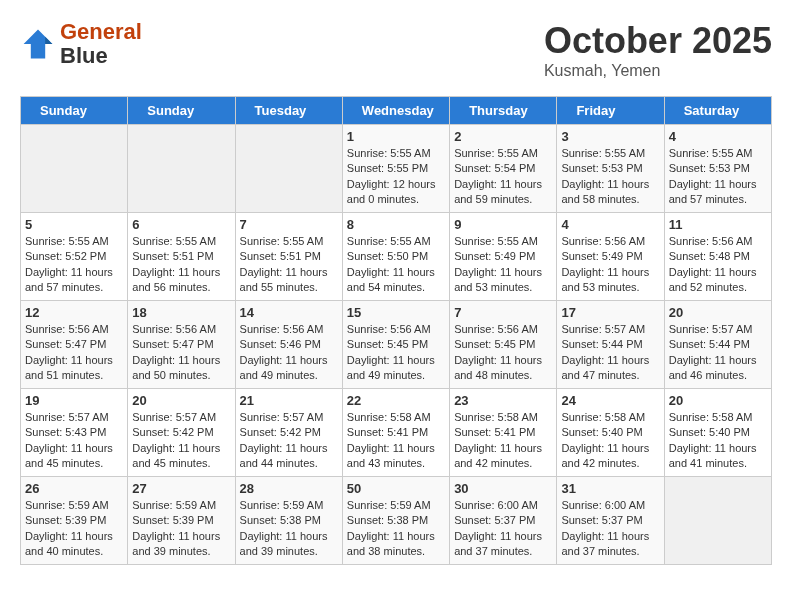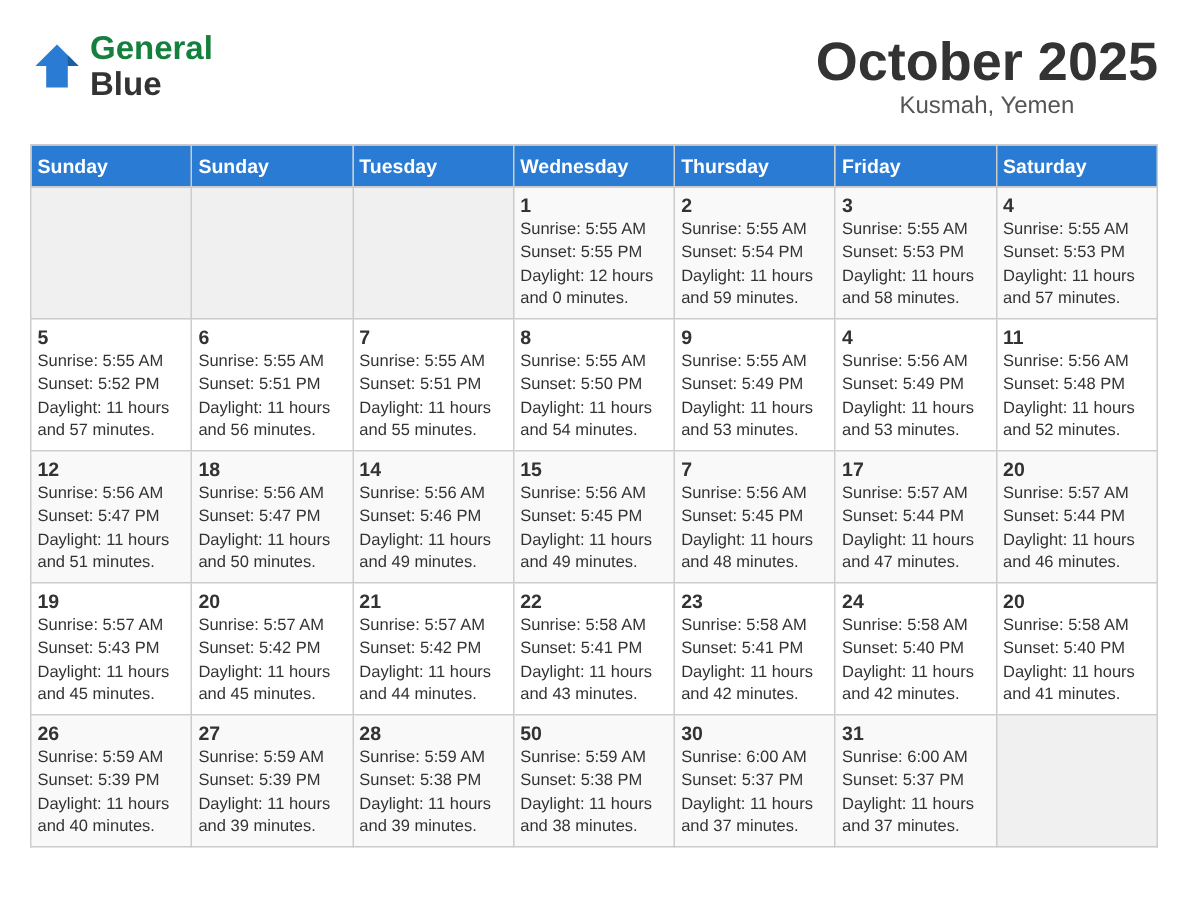--- a/index.html
+++ b/index.html
@@ -20,49 +20,49 @@
       display: flex;
       align-items: center;
     }
     .logo-text {
       font-size: 22px;
       font-weight: bold;
       color: #333;
       line-height: 1.1;
     }
     .logo-text span {
-      color: #15803d;
+      color: #c2410c;
     }
     .logo-icon {
       width: 36px;
       height: 36px;
       margin-right: 4px;
     }
     .title-block {
-      text-align: center;
+      text-align: left;
     }
     .month-title {
       font-size: 36px;
       font-weight: bold;
       color: #333;
     }
     .location {
       font-size: 16px;
       color: #555;
     }
     table {
       width: 100%;
       border-collapse: collapse;
       table-layout: fixed;
     }
     thead tr th {
       background-color: #2a7bd4;
       color: #fff;
       font-size: 13px;
-      padding: 6px 4px;
+      padding: 6px 19px;
       text-align: left;
       border: 1px solid #ccc;
     }
     tbody tr td {
       border: 1px solid #ccc;
       vertical-align: top;
       padding: 4px;
       height: 88px;
       font-size: 11px;
       color: #333;

